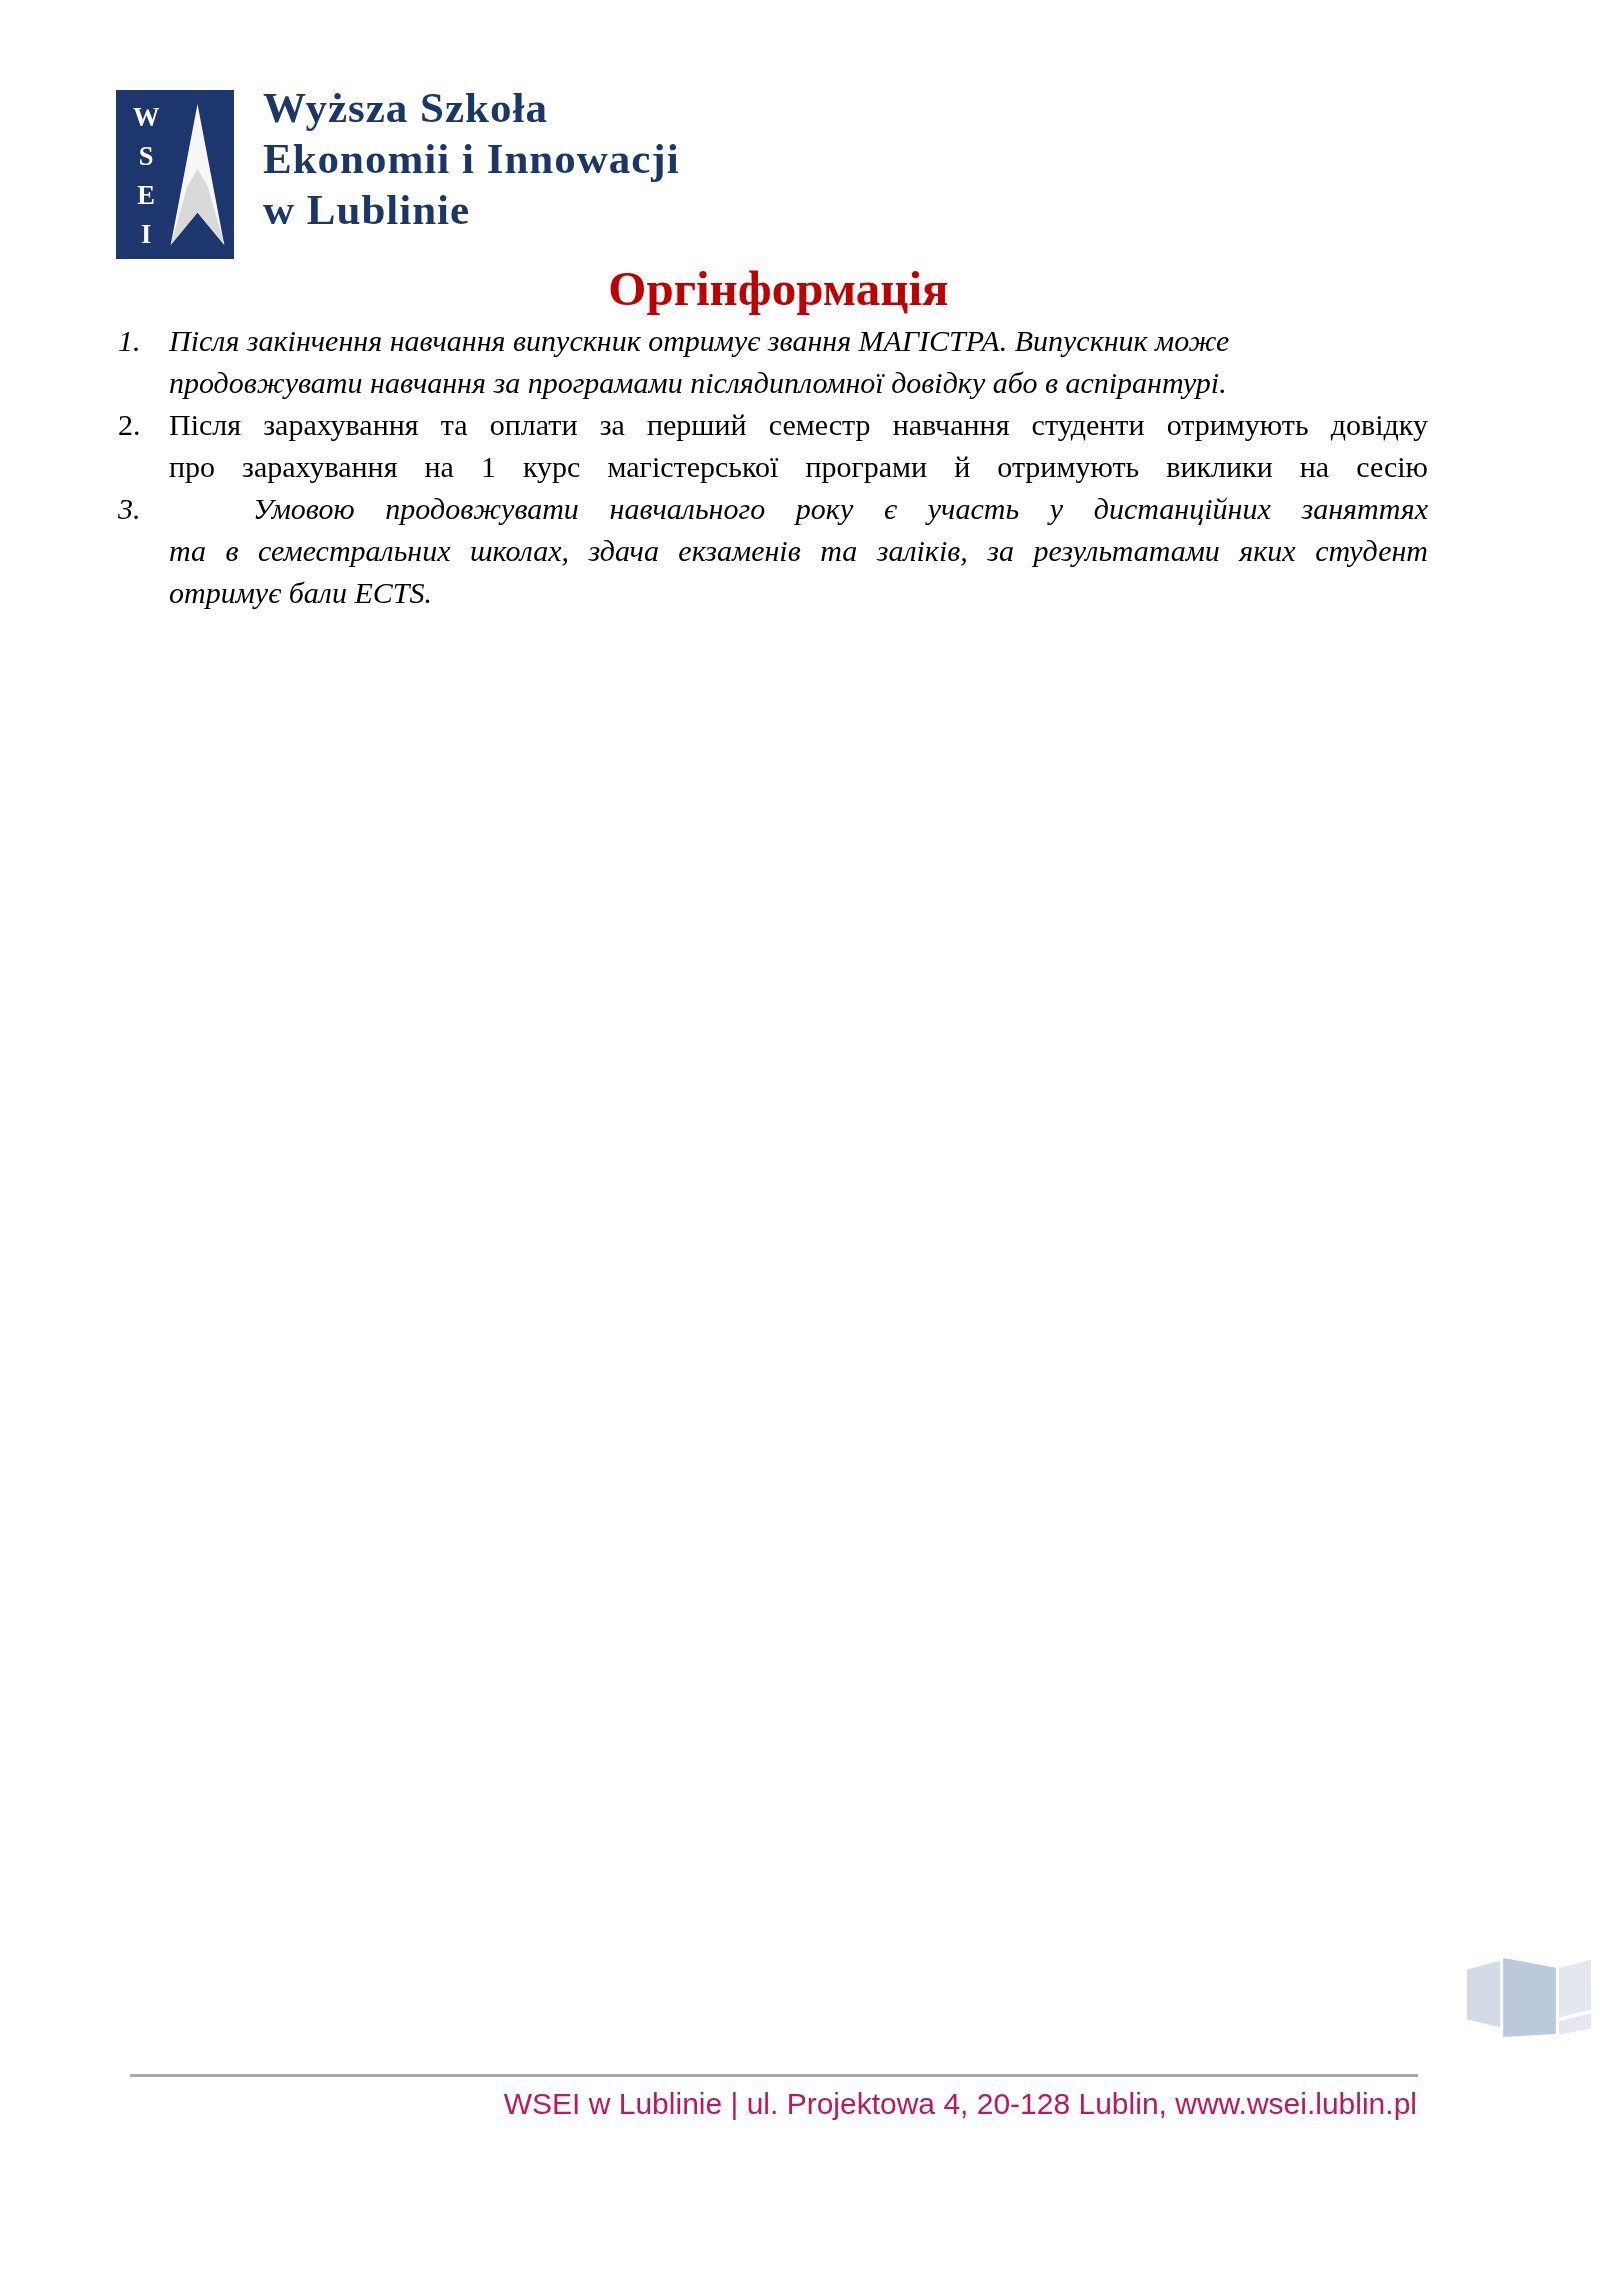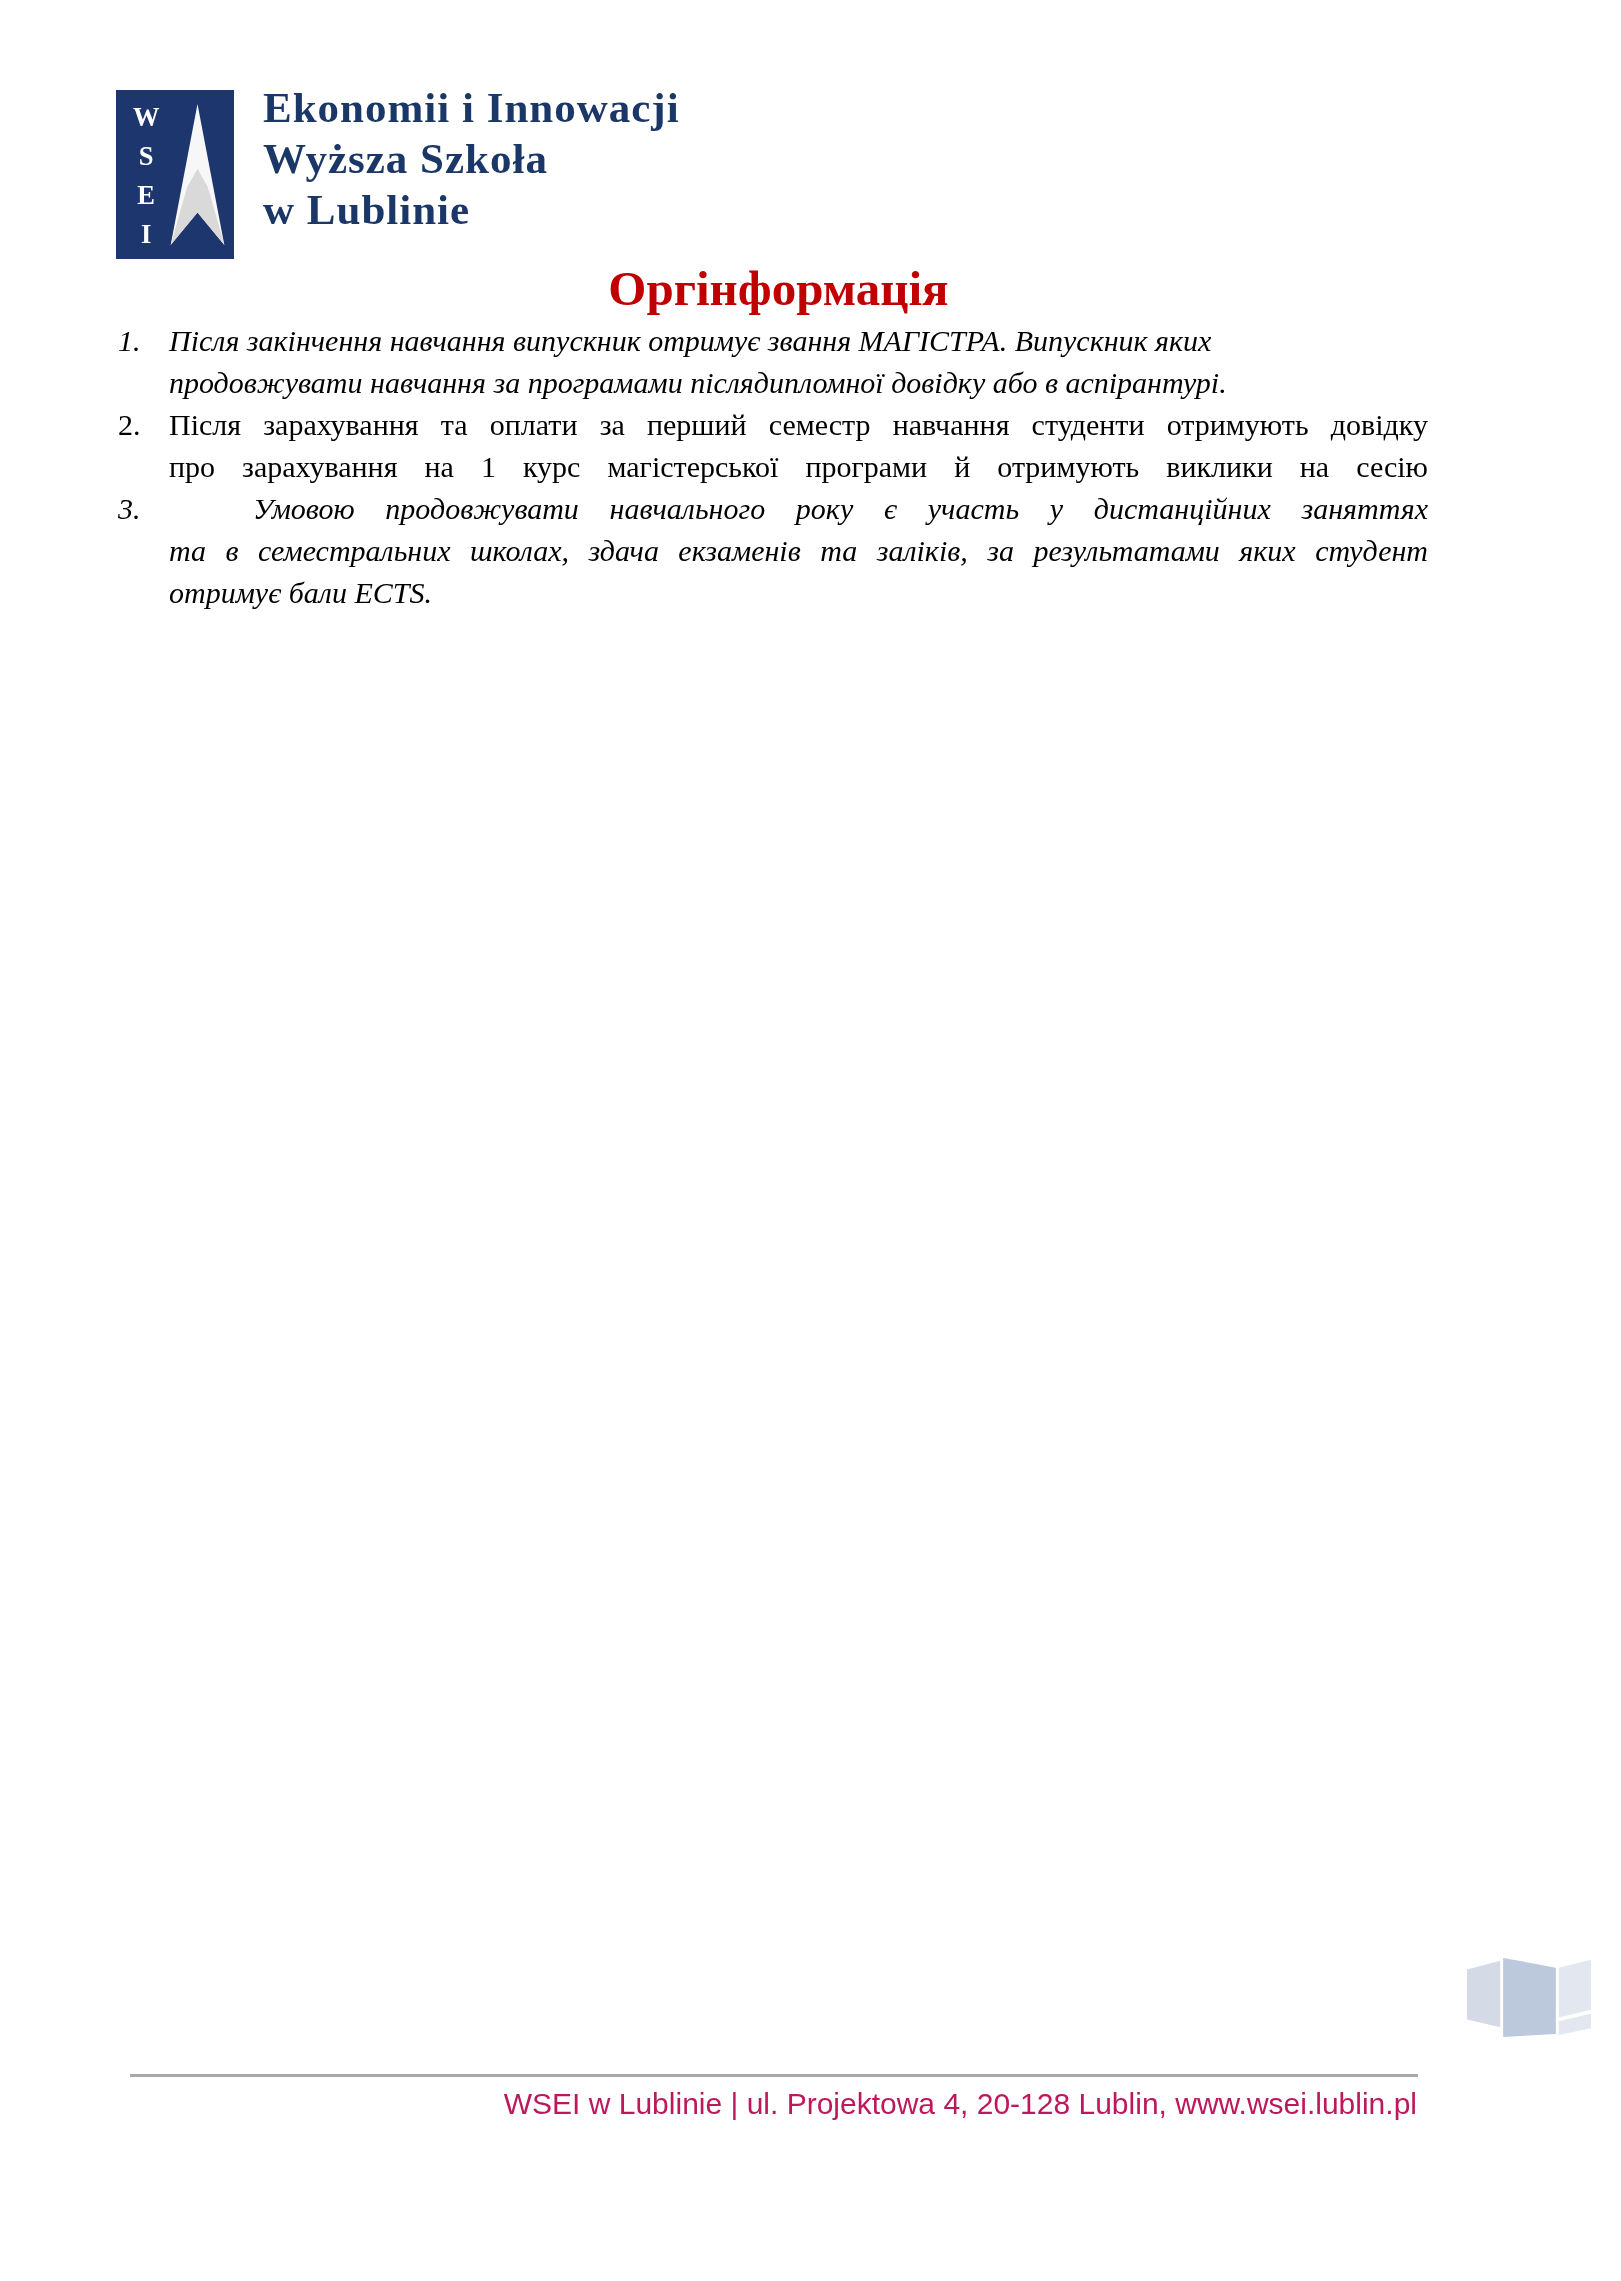--- a/index.html
+++ b/index.html
@@ -80,34 +80,34 @@
         <span>S</span>
         <span>E</span>
         <span>I</span>
       </div>
       <svg class="logo-arrow" viewBox="0 0 100 100" preserveAspectRatio="none">
         <polygon points="50,0 6,100 50,77 94,100" fill="#f7f7f7"></polygon>
         <polygon points="50,46 67,59 94,100 50,77 6,100 33,59" fill="#d9d9d9"></polygon>
       </svg>
     </div>
     <div class="logo-name">
+      <div>Wyższa Szkoła</div>
       <div>Ekonomii i Innowacji</div>
-      <div>Wyższa Szkoła</div>
       <div>w Lublinie</div>
     </div>
   </div>
 
   <h1 class="title">Оргінформація</h1>
 
   <div class="org-list">
 
     <div class="org-item italic">
       <span class="num">1.</span>
       <div class="body">
-        <div class="line pline">Після закінчення навчання випускник отримує звання МАГІСТРА. Випускник яких</div>
+        <div class="line pline">Після закінчення навчання випускник отримує звання МАГІСТРА. Випускник може</div>
         <div class="line pline">продовжувати навчання за програмами післядипломної довідку або в аспірантурі.</div>
       </div>
     </div>
 
     <div class="org-item">
       <span class="num">2.</span>
       <div class="body">
         <div class="line jline">Після зарахування та оплати за перший семестр навчання студенти отримують довідку</div>
         <div class="line jline">про зарахування на 1 курс магістерської програми й отримують виклики на сесію</div>
       </div>

